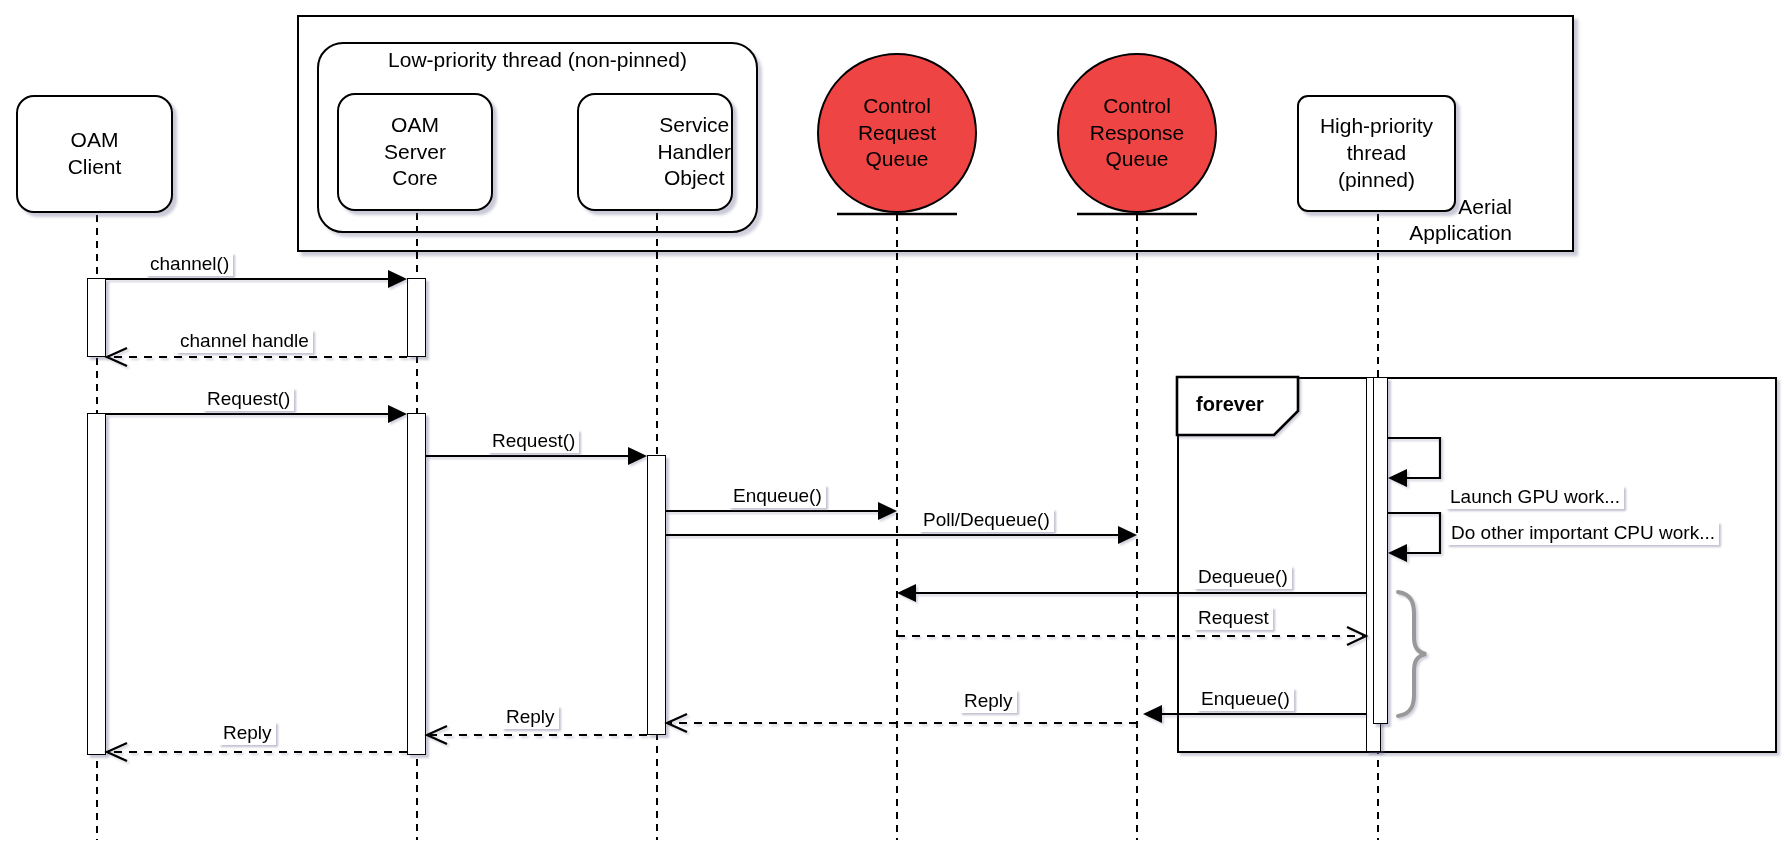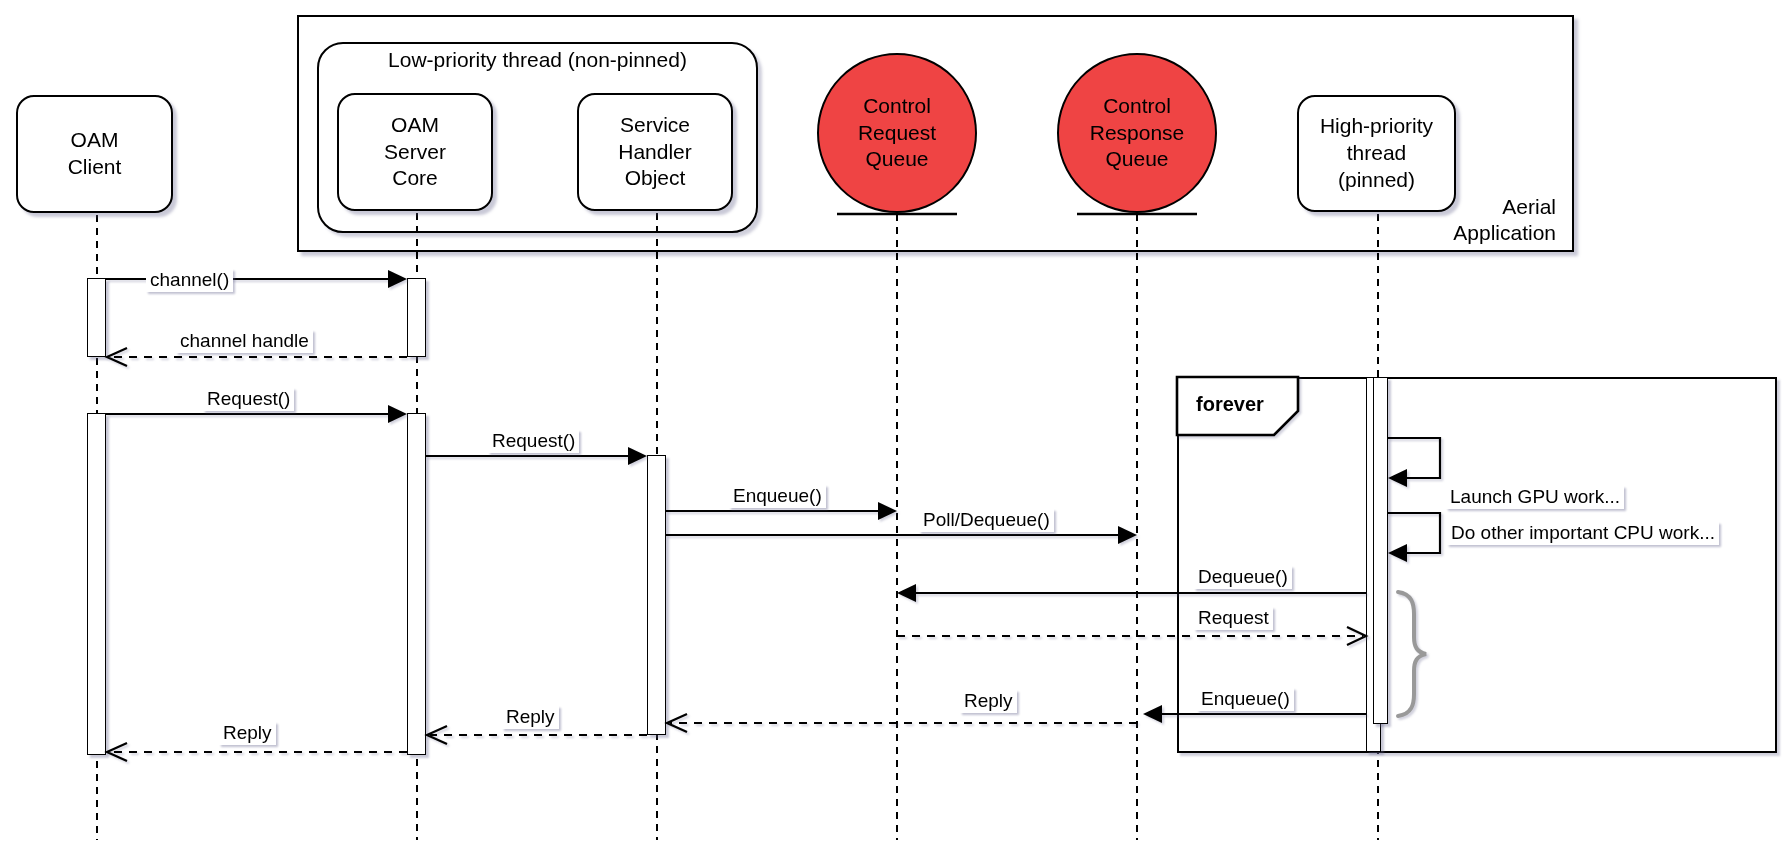--- a/index.html
+++ b/index.html
@@ -81,43 +81,43 @@
 
   <div class="pbox" style="left:16px;top:95px;width:153px;height:114px;">
     <span>OAM
 Client</span>
   </div>
   <div class="pbox" style="left:337px;top:93px;width:152px;height:114px;">
     <span>OAM
 Server
 Core</span>
   </div>
-  <div class="pbox" style="left:577px;top:93px;width:152px;height:114px;">
+  <div class="pbox" style="left:577px;top:93px;width:152px;height:114px;justify-content:flex-end;">
     <span>Service
 Handler
 Object</span>
   </div>
   <div class="qcircle" style="left:817px;top:53px;width:156px;height:156px;">
     <span>Control
 Request
 Queue</span>
   </div>
   <div class="qcircle" style="left:1057px;top:53px;width:156px;height:156px;">
     <span>Control
 Response
 Queue</span>
   </div>
-  <div class="pbox" style="left:1297px;top:95px;width:155px;height:113px;">
+  <div class="pbox" style="left:1297px;top:95px;width:155px;height:113px;border-radius:11px;">
     <span>High-priority
 thread
 (pinned)</span>
   </div>
 
   <div class="grouplabel" style="left:317px;top:48px;width:441px;text-align:center;">Low-priority thread (non-pinned)</div>
-  <div class="cornerlabel" style="left:1336px;top:194px;width:220px;">Aerial
+  <div class="cornerlabel" style="left:1292px;top:194px;width:220px;">Aerial
 Application</div>
 
   <div class="bar" style="left:87px;top:278px;width:17px;height:77px;"></div>
   <div class="bar" style="left:407px;top:278px;width:17px;height:77px;"></div>
   <div class="bar" style="left:87px;top:413px;width:17px;height:340px;"></div>
   <div class="bar" style="left:407px;top:413px;width:17px;height:340px;"></div>
   <div class="bar" style="left:647px;top:455px;width:17px;height:278px;"></div>
   <div class="bar" style="left:1366px;top:377px;width:13px;height:373px;"></div>
   <div class="bar" style="left:1373px;top:377px;width:13px;height:345px;"></div>
 
@@ -174,21 +174,21 @@
       <polyline points="687,714 667,723 687,732"></polyline>
       <polyline points="447,726 427,735 447,744"></polyline>
       <polyline points="127,743 107,752 127,761"></polyline>
     </g>
 
     <path d="M1398,592 C1412,594 1414,604 1414,614 L1414,637 C1414,647 1417,652 1426,654 C1417,656 1414,661 1414,671 L1414,694 C1414,704 1412,714 1398,716" stroke="#999999" stroke-width="4" fill="none" stroke-linecap="round"></path>
   </svg>
 
   <div class="framelabel" style="left:1196px;top:393px;">forever</div>
 
-  <div class="msg" style="left:146px;top:253px;margin-top:16px;">channel()</div>
+  <div class="msg" style="left:146px;top:253px;">channel()</div>
   <div class="msg" style="left:176px;top:330px;">channel handle</div>
   <div class="msg" style="left:203px;top:388px;">Request()</div>
   <div class="msg" style="left:488px;top:430px;">Request()</div>
   <div class="msg" style="left:729px;top:485px;">Enqueue()</div>
   <div class="msg" style="left:904px;top:509px;margin-left:15px;">Poll/Dequeue()</div>
   <div class="msg" style="left:1446px;top:447px;margin-top:39px;">Launch GPU work...</div>
   <div class="msg" style="left:1447px;top:522px;">Do other important CPU work...</div>
   <div class="msg" style="left:1194px;top:566px;">Dequeue()</div>
   <div class="msg" style="left:1194px;top:607px;">Request</div>
   <div class="msg" style="left:1197px;top:688px;">Enqueue()</div>

